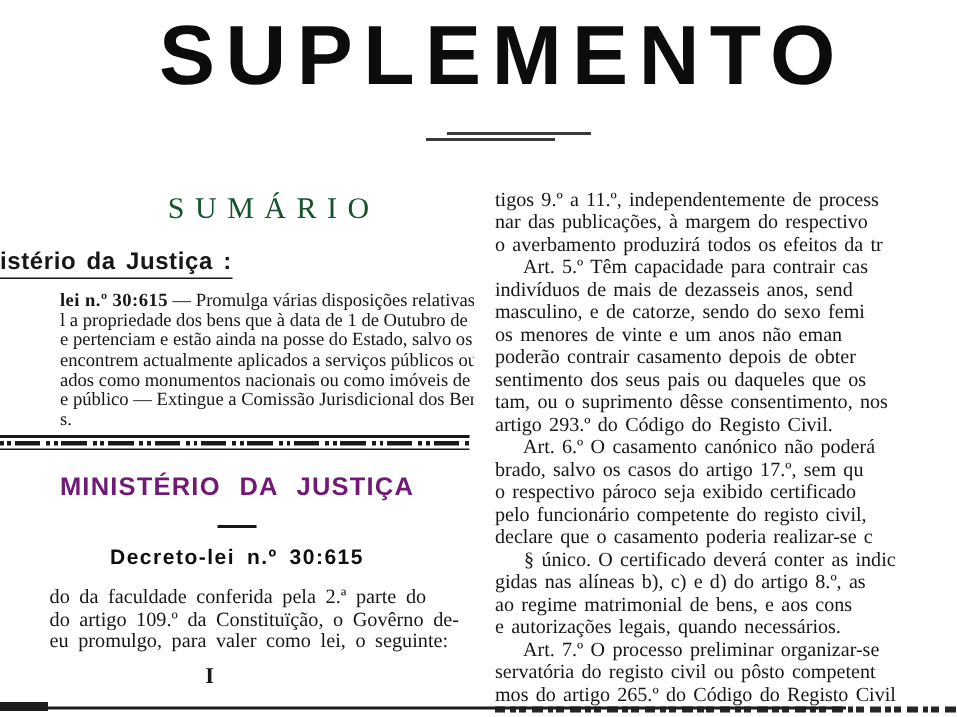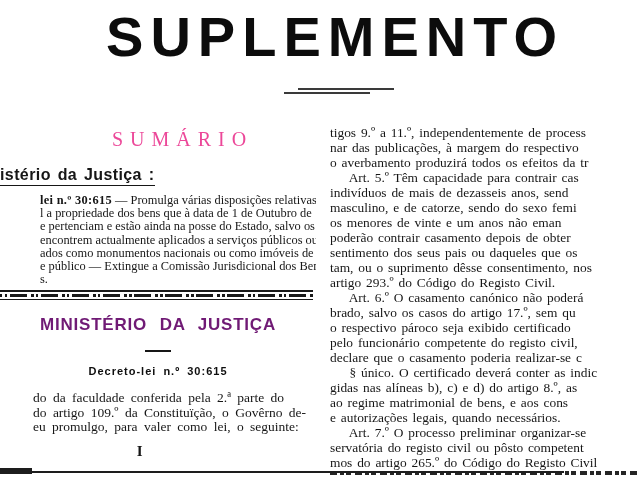--- a/index.html
+++ b/index.html
@@ -33,21 +33,21 @@
   .col-right { width:332px; margin-left:14px; flex:none; padding-top:7px; }
 
   
   .summary-heading {
     margin:10px 0 0 5px;
     font-family:"Liberation Serif", serif;
     font-weight:normal;
     font-size:20px; line-height:22px;
     letter-spacing:7px;
     text-align:center;
-    color:#ec4899;
+    color:#14532d;
     padding-left:44px;
   }
   .ministry-label {
     display:inline-block;
     margin-top:16px;
     font-family:"Liberation Sans", sans-serif;
     font-weight:bold;
     font-size:16px;
     letter-spacing:0.4px;
     word-spacing:2px;
@@ -79,21 +79,21 @@
     font-size:17px; line-height:18px;
     letter-spacing:0.8px; word-spacing:7px;
     text-align:center;
     color:#701a75;
   }
   .short-rule { width:26px; height:2px; background:#161616; margin:16px auto 0; }
   .decree-heading {
     margin:12px 0 0 0;
     font-family:"Liberation Sans", sans-serif;
     font-weight:bold;
-    font-size:11px; line-height:14px;
+    font-size:14px; line-height:14px;
     letter-spacing:1px; word-spacing:3px;
     text-align:center;
     color:#0e0e0e;
   }
   .decree { margin-top:13px; font-size:13.5px; line-height:14.6px; word-spacing:3px; }
   .d-line { white-space:pre; overflow:hidden;padding-left:33px; }
   .numeral {
     margin-top:8px; text-align:center;
     font-size:15px; font-weight:bold; letter-spacing:0.5px;
     width:280px;

